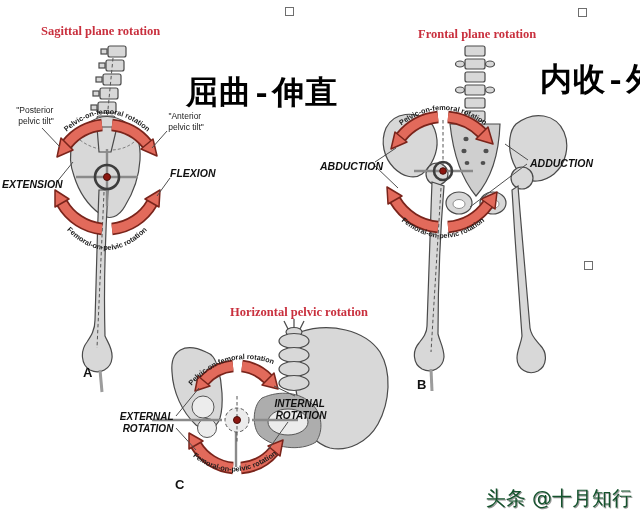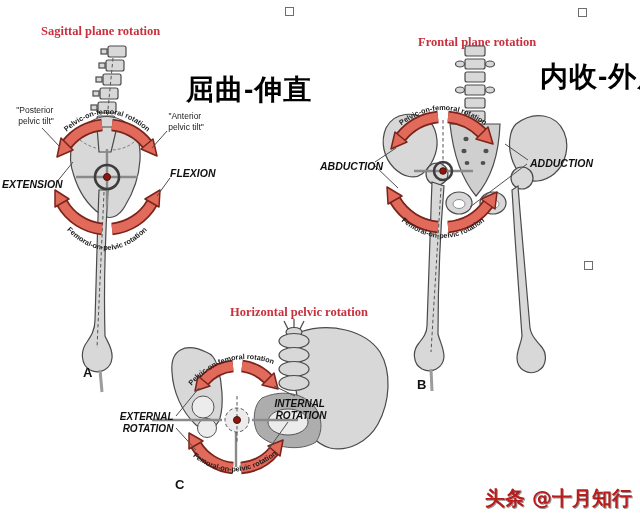--- a/index.html
+++ b/index.html
@@ -1,24 +1,24 @@
 <!DOCTYPE html>
 <html><head>
 <meta charset="utf-8">
 <style>
   html,body{margin:0;padding:0;background:#fff;}
   .canvas{position:relative;width:640px;height:518px;background:#ffffff;overflow:hidden;
           font-family:"Liberation Sans",sans-serif;text-align:right;}
   .fig-title{position:absolute;font-family:"Liberation Serif",serif;font-weight:bold;
              font-size:12.5px;color:#c9303e;white-space:nowrap;}
-  .cn-label{position:absolute;font-weight:bold;font-size:28px;color:#000;white-space:nowrap;
-            font-family:Liberation Sans, sans-serif;letter-spacing:1px;}
+  .cn-label{position:absolute;font-weight:bold;font-size:32px;color:#000;white-space:nowrap;
+            font-family:Liberation Mono, monospace;letter-spacing:1px;}
   .sq{position:absolute;width:7px;height:7px;border:1.5px solid #6e6e6e;background:#fff;}
-  .watermark{position:absolute;right:8px;bottom:6px;font-size:20px;font-weight:bold;
-             color:#b91c1c;text-shadow:1px 1px 0 #979797,-1px -1px 0 #ffffff;
+  .watermark{position:absolute;right:8px;bottom:6px;font-size:20px;font-weight:normal;
+             color:#14532d;text-shadow:1px 1px 0 #979797,-1px -1px 0 #ffffff;
              font-family:"DejaVu Sans","Liberation Sans",sans-serif;white-space:nowrap;}
   svg{position:absolute;left:0;top:0;}
   .bone{fill:#d8d8d8;stroke:#4a4a4a;stroke-width:1.2;}
   .bone-light{fill:#ececec;stroke:#555;stroke-width:1;}
   .bone-dark{fill:#adadad;stroke:#5c5c5c;stroke-width:1;}
   .bone-line{fill:none;stroke:#4a4a4a;stroke-width:1.2;}
   .dash{fill:none;stroke:#555;stroke-width:1;stroke-dasharray:3.5,2.5;}
   .inner-dash{fill:none;stroke:#808080;stroke-width:1;stroke-dasharray:3,2;}
   .arrow-outline{fill:none;stroke:#7a241b;stroke-width:12.5;}
   .arrow-fill{fill:none;stroke:#e26a5b;stroke-width:9;}
@@ -36,21 +36,21 @@
   .panel-letter{font-family:"Liberation Sans",sans-serif;font-size:13px;font-weight:bold;fill:#111;}
   .foramen{fill:#4f4f4f;stroke:none;}
   .rod{stroke:#9c9c9c;stroke-width:3;}
 </style>
 </head>
 <body>
 
 <div class="canvas">
 
   <div class="fig-title" style="left:41px;top:24px">Sagittal plane rotation</div>
-  <div class="fig-title" style="left:418px;top:35px">Frontal plane rotation</div>
+  <div class="fig-title" style="left:418px;top:27px">Frontal plane rotation</div>
   <div class="fig-title" style="left:230px;top:305px">Horizontal pelvic rotation</div>
 
   <div class="cn-label" style="left:186px;top:71px">屈曲-伸直</div>
   <div class="cn-label" style="left:540px;top:58px">内收-外展</div>
 
   <div class="sq" style="left:285px;top:7px"></div>
   <div class="sq" style="left:578px;top:8px"></div>
   <div class="sq" style="left:584px;top:261px"></div>
 
   <div class="watermark">头条 @十月知行</div>

